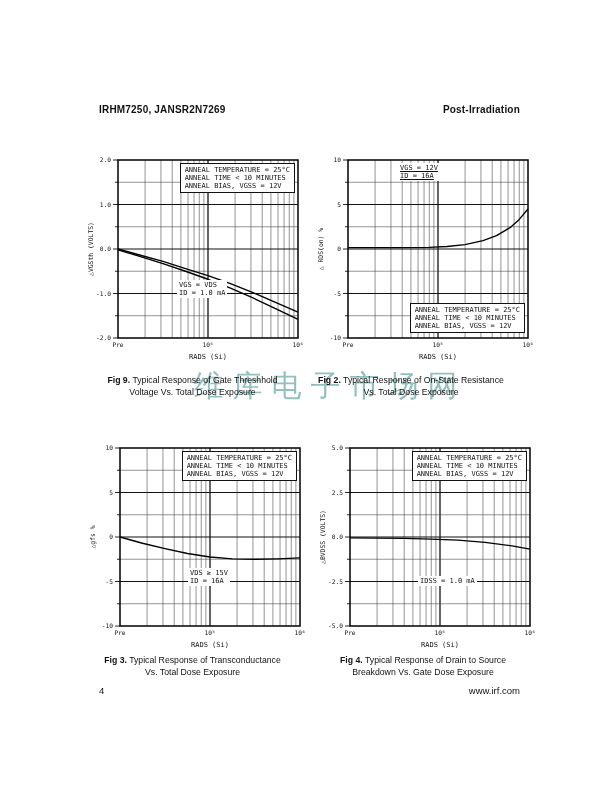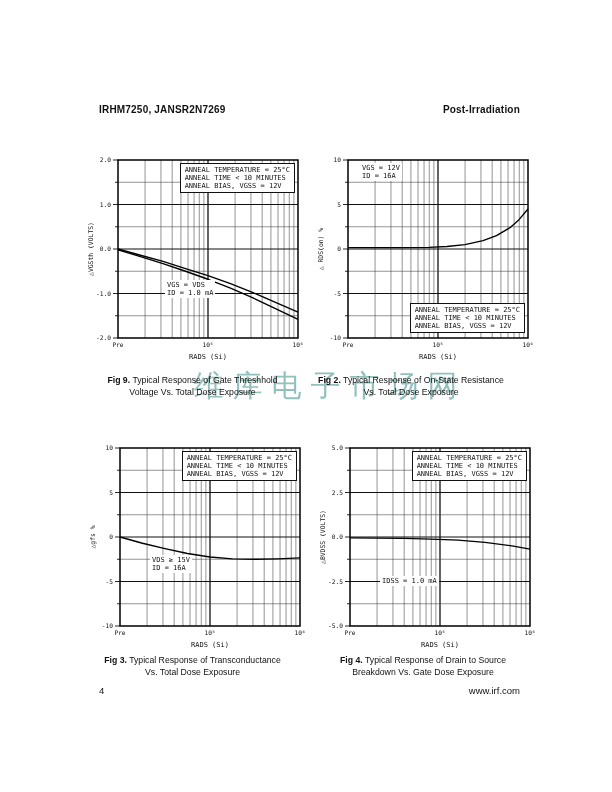--- a/index.html
+++ b/index.html
@@ -11,21 +11,21 @@
        justify-content:space-between;font-size:9.5px;}
   .watermark{position:absolute;left:140px;top:366px;width:380px;text-align:center;
        font-size:30px;letter-spacing:9px;color:#0f766e;opacity:.45;z-index:0;
        font-family:"DejaVu Sans",sans-serif;}
   .chart{position:absolute;width:225px;height:218px;z-index:1;}
   .chart svg{position:absolute;left:0;top:0;}
   .ylabel{position:absolute;transform:rotate(-90deg);transform-origin:0 0;
        width:178px;text-align:center;font-family:"DejaVu Sans Mono",monospace;
        font-size:6.4px;color:#111;white-space:nowrap;}
   .ann{position:absolute;font-family:"DejaVu Sans Mono",monospace;font-size:7px;
-       line-height:8px;white-space:pre-line;background:#fff;color:#111;}
+       line-height:8px;white-space:pre-line;background:#fff;color:#111;margin-left:38px;}
   .ann-box{border:1px solid #111;padding:2px 4px;}
   .ann-plain{padding:1px 2px;}
   .caption{position:absolute;text-align:center;font-size:8.7px;line-height:11.5px;z-index:1;}
   .figlab{font-weight:bold;}
   .c1{left:75px;top:375px;width:235px;}
   .c2{left:291px;top:375px;width:240px;text-align:center;}
   .c3{left:75px;top:655px;width:235px;}
   .c4{left:303px;top:655px;width:240px;}
   .p1{left:83px;top:152px;}
   .p2{left:313px;top:152px;}
@@ -89,21 +89,21 @@
         <text x="215" y="195" font-size="6.2" text-anchor="middle" font-family="&quot;DejaVu Sans Mono&quot;, monospace" fill="#111">10⁶</text>
         <text x="125" y="207" font-size="7" text-anchor="middle" font-family="&quot;DejaVu Sans Mono&quot;, monospace" fill="#111">RADS (Si)</text>
         <path d="M35.00,97.00 L57.50,103.23 L80.00,109.46 L102.50,116.58 L125.00,123.70 L147.50,131.71 L170.00,140.61 L192.50,150.40 L215.00,160.19" fill="none" stroke="#000" stroke-width="1.35" stroke-linejoin="round"></path>
         <path d="M35.00,97.89 L57.50,104.56 L80.00,111.69 L102.50,119.25 L125.00,127.26 L147.50,136.16 L170.00,145.95 L192.50,156.63 L215.00,167.31" fill="none" stroke="#000" stroke-width="1.35" stroke-linejoin="round"></path>
         <rect x="35" y="8" width="180" height="178" fill="none" stroke="#000" stroke-width="1.5"></rect>
       </svg>
       <div class="ylabel" style="left: 4px; top: 186px;">△VGSth (VOLTS)</div>
       <div class="ann ann-box" style="right: 13px; top: 11px;">ANNEAL TEMPERATURE = 25°C
 ANNEAL TIME &lt; 10 MINUTES
 ANNEAL BIAS, VGSS = 12V</div>
-      <div class="ann ann-plain" style="left: 82px; bottom: 72px;">VGS = VDS
+      <div class="ann ann-plain" style="left: 56px; bottom: 72px;">VGS = VDS
 ID = 1.0 mA</div>
     </div>
   <div class="chart p2">
       <svg width="225" height="218">
         <line x1="62.09269960975831" y1="8" x2="62.09269960975831" y2="186" stroke="#3a3a3a" stroke-width="0.55"></line>
         <line x1="77.94091292476962" y1="8" x2="77.94091292476962" y2="186" stroke="#3a3a3a" stroke-width="0.55"></line>
         <line x1="89.18539921951663" y1="8" x2="89.18539921951663" y2="186" stroke="#3a3a3a" stroke-width="0.55"></line>
         <line x1="97.90730039024169" y1="8" x2="97.90730039024169" y2="186" stroke="#3a3a3a" stroke-width="0.55"></line>
         <line x1="105.03361253452793" y1="8" x2="105.03361253452793" y2="186" stroke="#3a3a3a" stroke-width="0.55"></line>
         <line x1="111.05882360128311" y1="8" x2="111.05882360128311" y2="186" stroke="#3a3a3a" stroke-width="0.55"></line>
@@ -140,21 +140,21 @@
         <text x="28" y="143.7" font-size="6.2" text-anchor="end" font-family="&quot;DejaVu Sans Mono&quot;, monospace" fill="#111">-5</text>
         <text x="28" y="188.2" font-size="6.2" text-anchor="end" font-family="&quot;DejaVu Sans Mono&quot;, monospace" fill="#111">-10</text>
         <text x="35" y="195" font-size="6.2" text-anchor="middle" font-family="&quot;DejaVu Sans Mono&quot;, monospace" fill="#111">Pre</text>
         <text x="125" y="195" font-size="6.2" text-anchor="middle" font-family="&quot;DejaVu Sans Mono&quot;, monospace" fill="#111">10⁵</text>
         <text x="215" y="195" font-size="6.2" text-anchor="middle" font-family="&quot;DejaVu Sans Mono&quot;, monospace" fill="#111">10⁶</text>
         <text x="125" y="207" font-size="7" text-anchor="middle" font-family="&quot;DejaVu Sans Mono&quot;, monospace" fill="#111">RADS (Si)</text>
         <path d="M35.00,95.66 L62.00,95.66 L89.00,95.66 L116.00,95.40 L134.00,94.51 L152.00,92.55 L170.00,88.55 L183.50,83.65 L197.00,75.64 L206.00,67.63 L215.00,56.95" fill="none" stroke="#000" stroke-width="1.35" stroke-linejoin="round"></path>
         <rect x="35" y="8" width="180" height="178" fill="none" stroke="#000" stroke-width="1.5"></rect>
       </svg>
       <div class="ylabel" style="left: 4px; top: 186px;">△ RDS(on) %</div>
-      <div class="ann ann-plain" style="left: 47px; top: 11px;">VGS = 12V
+      <div class="ann ann-plain" style="left: 47px; top: 11px; text-decoration: underline;">VGS = 12V
 ID = 16A</div>
       <div class="ann ann-box" style="right: 13px; bottom: 37px;">ANNEAL TEMPERATURE = 25°C
 ANNEAL TIME &lt; 10 MINUTES
 ANNEAL BIAS, VGSS = 12V</div>
     </div>
   <div class="chart p3">
       <svg width="225" height="218">
         <line x1="62.09269960975831" y1="8" x2="62.09269960975831" y2="186" stroke="#3a3a3a" stroke-width="0.55"></line>
         <line x1="77.94091292476962" y1="8" x2="77.94091292476962" y2="186" stroke="#3a3a3a" stroke-width="0.55"></line>
         <line x1="89.18539921951663" y1="8" x2="89.18539921951663" y2="186" stroke="#3a3a3a" stroke-width="0.55"></line>
@@ -197,21 +197,21 @@
         <text x="125" y="195" font-size="6.2" text-anchor="middle" font-family="&quot;DejaVu Sans Mono&quot;, monospace" fill="#111">10⁵</text>
         <text x="215" y="195" font-size="6.2" text-anchor="middle" font-family="&quot;DejaVu Sans Mono&quot;, monospace" fill="#111">10⁶</text>
         <text x="125" y="207" font-size="7" text-anchor="middle" font-family="&quot;DejaVu Sans Mono&quot;, monospace" fill="#111">RADS (Si)</text>
         <path d="M35.00,97.00 L57.50,103.23 L80.00,108.57 L102.50,113.47 L125.00,117.03 L147.50,118.80 L170.00,119.25 L192.50,118.80 L215.00,117.91" fill="none" stroke="#000" stroke-width="1.35" stroke-linejoin="round"></path>
         <rect x="35" y="8" width="180" height="178" fill="none" stroke="#000" stroke-width="1.5"></rect>
       </svg>
       <div class="ylabel" style="left: 4px; top: 186px;">△gfs %</div>
       <div class="ann ann-box" style="right: 13px; top: 11px;">ANNEAL TEMPERATURE = 25°C
 ANNEAL TIME &lt; 10 MINUTES
 ANNEAL BIAS, VGSS = 12V</div>
-      <div class="ann ann-plain" style="left: 65px; bottom: 85px;">VDS ≥ 15V
+      <div class="ann ann-plain" style="left: 65px; bottom: 72px;">VDS ≥ 15V
 ID = 16A</div>
     </div>
   <div class="chart p4">
       <svg width="225" height="218">
         <line x1="62.09269960975831" y1="8" x2="62.09269960975831" y2="186" stroke="#3a3a3a" stroke-width="0.55"></line>
         <line x1="77.94091292476962" y1="8" x2="77.94091292476962" y2="186" stroke="#3a3a3a" stroke-width="0.55"></line>
         <line x1="89.18539921951663" y1="8" x2="89.18539921951663" y2="186" stroke="#3a3a3a" stroke-width="0.55"></line>
         <line x1="97.90730039024169" y1="8" x2="97.90730039024169" y2="186" stroke="#3a3a3a" stroke-width="0.55"></line>
         <line x1="105.03361253452793" y1="8" x2="105.03361253452793" y2="186" stroke="#3a3a3a" stroke-width="0.55"></line>
         <line x1="111.05882360128311" y1="8" x2="111.05882360128311" y2="186" stroke="#3a3a3a" stroke-width="0.55"></line>

